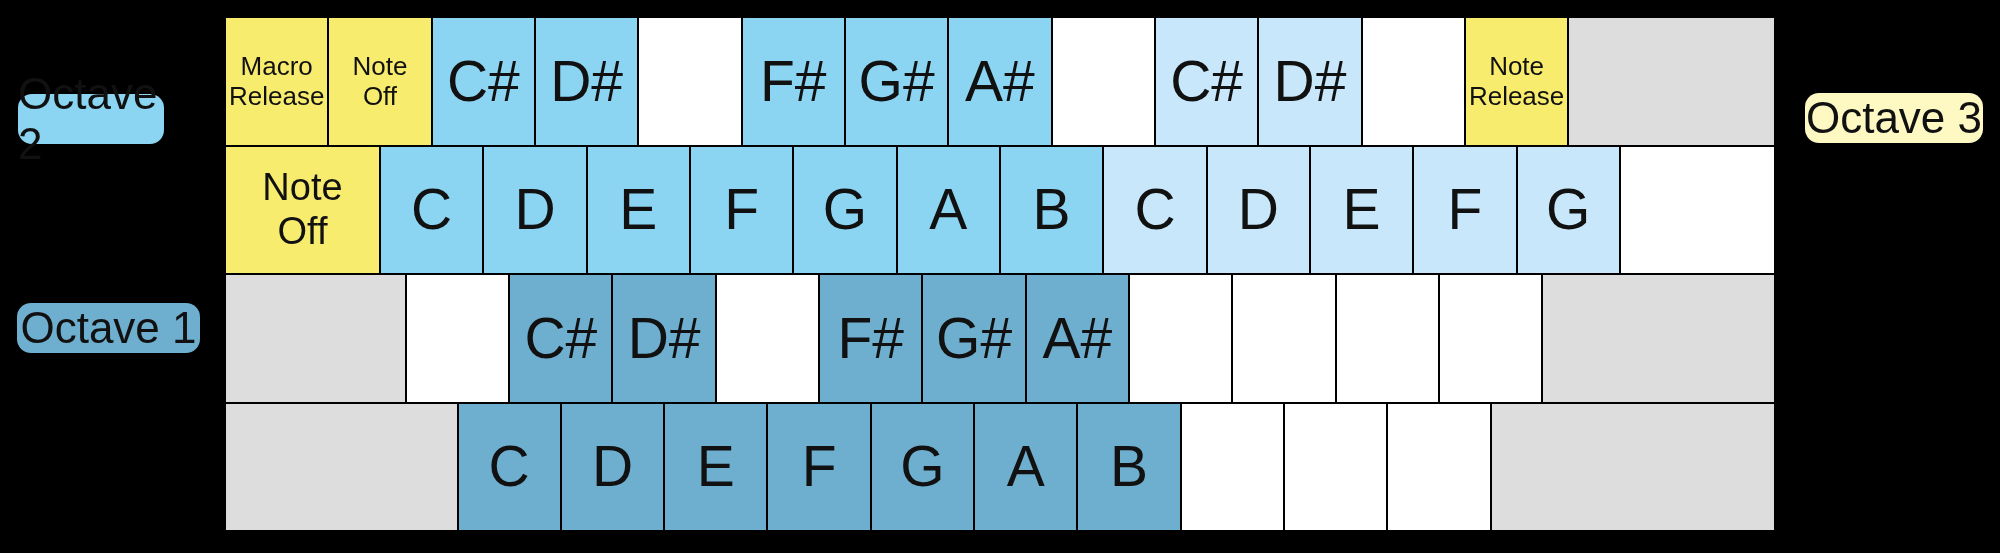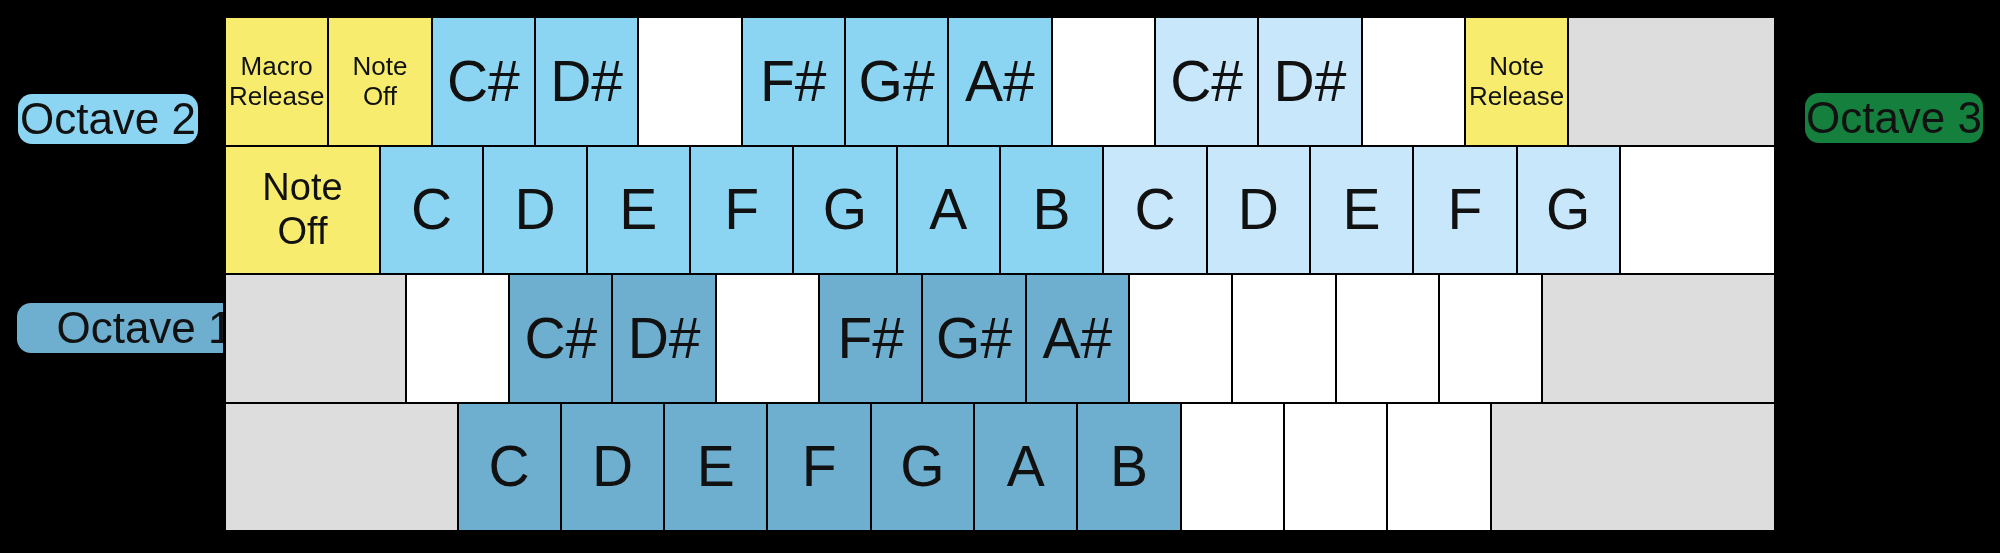--- a/index.html
+++ b/index.html
@@ -31,32 +31,32 @@
   .style-note span{font-size:57px;line-height:1;}
   .style-action-sm span{font-size:26px;line-height:1.18;}
   .style-action-lg span{font-size:38px;line-height:1.14;}
   .style-toggle span{font-size:52px;line-height:1;}
   .pill{
     position:absolute;height:50px;
     border-radius:14px;
     display:flex;align-items:center;justify-content:center;
     font-size:44px;
   }
-  #pill-octave2{left:18px;top:94px;width:180px;}
-  #pill-octave1{left:17px;top:303px;width:183px;padding-left:36px;}
+  #pill-octave2{left:18px;top:94px;width:146px;}
+  #pill-octave1{left:17px;top:303px;width:183px;}
   #pill-octave3{left:1805px;top:93px;width:178px;}
 </style>
 </head>
 <body>
 
 <div id="pill-octave2" class="pill" style="background: rgb(139, 213, 243);">Octave 2</div>
 
 <div id="pill-octave1" class="pill" style="background: rgb(110, 174, 206);">Octave 1</div>
 
-<div id="pill-octave3" class="pill" style="background: #15803d;">Octave 3</div>
+<div id="pill-octave3" class="pill" style="background: #fef9c3;">Octave 3</div>
 
 <div id="keyboard">
     <div class="kb-row">
       <div class="key style-action-sm" style="background: rgb(248, 236, 111); flex-basis: 6.66667%;">
         <span>Macro
 Release</span>
       </div>
       <div class="key style-action-sm" style="background: rgb(248, 236, 111); flex-basis: 6.66667%;">
         <span>Note
 Off</span>

